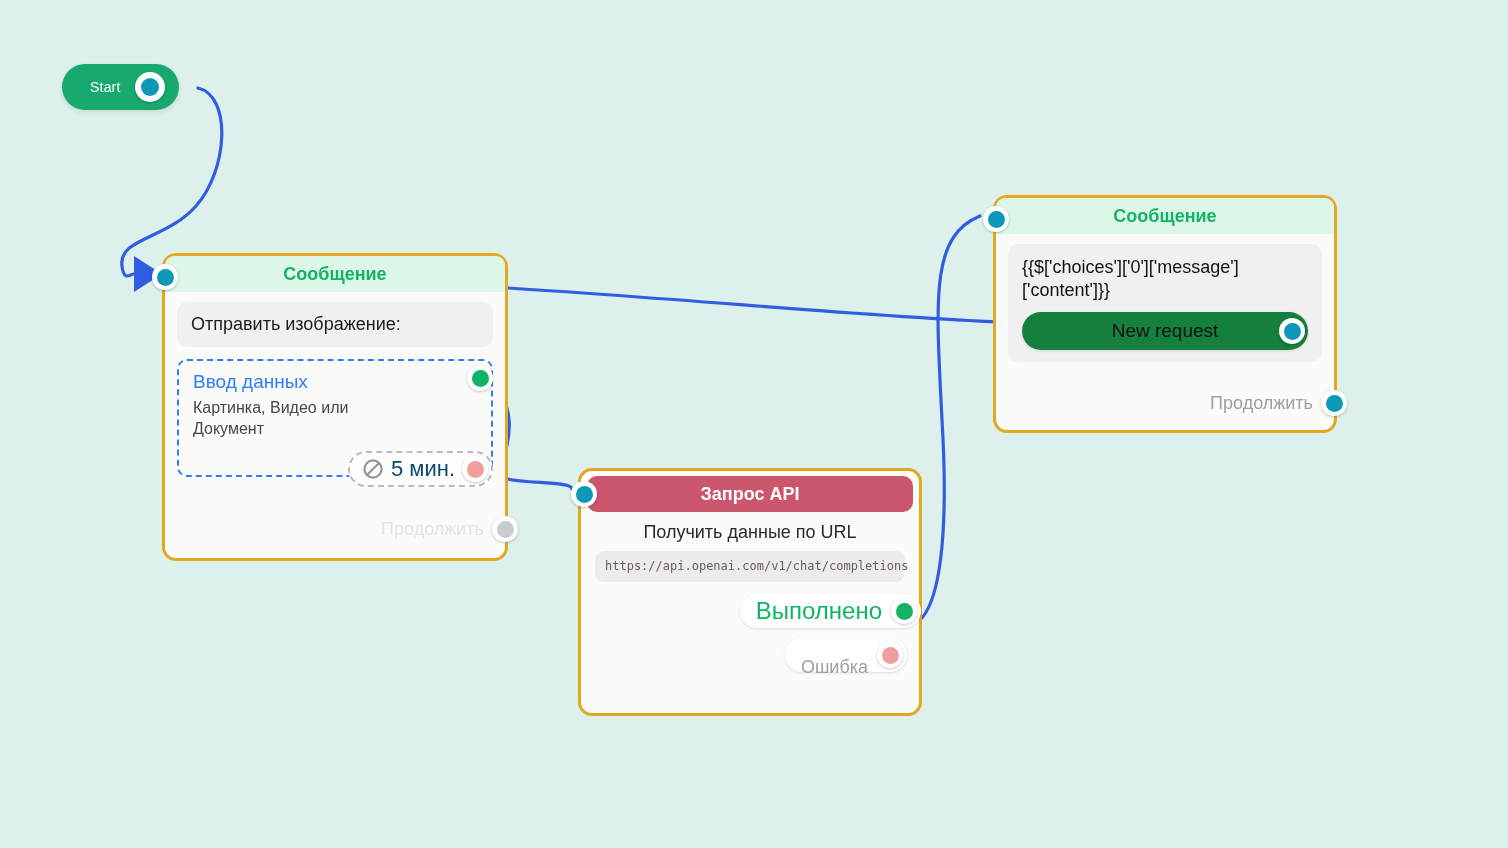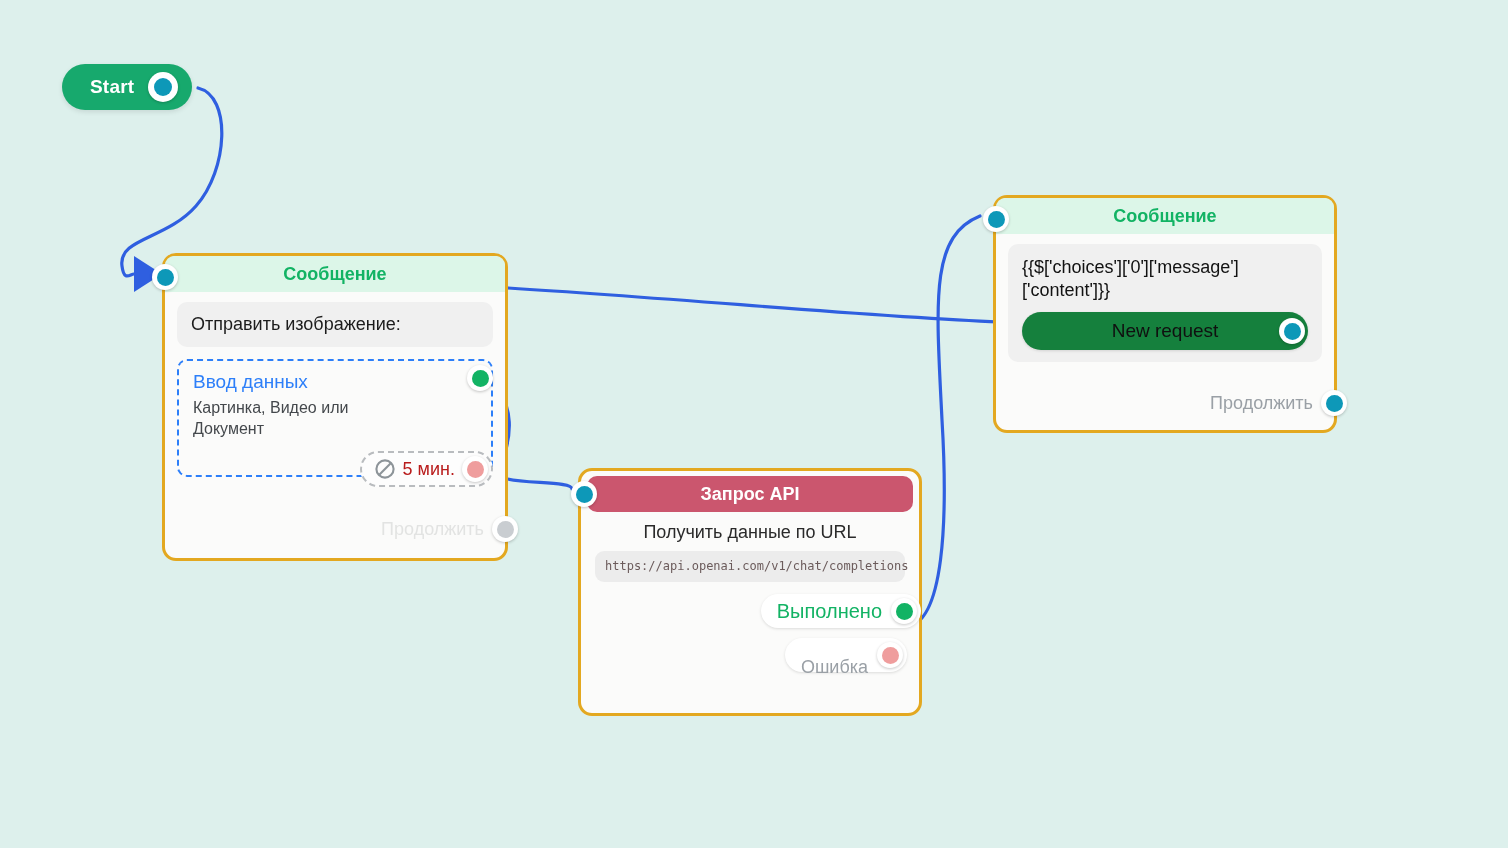--- a/index.html
+++ b/index.html
@@ -39,22 +39,22 @@
     align-items: center;
     gap: 14px;
     padding: 0 14px 0 28px;
     background: #17a96d;
     border-radius: 23px;
     box-shadow: 0 2px 5px rgba(0,0,0,0.10);
     z-index: 5;
   }
   .start-label {
     color: #ffffff;
-    font-size: 19px;
-    font-weight: bold;
+    font-size: 14px;
+    font-weight: normal;
     letter-spacing: 0.2px;
   }
   .port {
     border-radius: 50%;
     background: #ffffff;
     display: flex;
     align-items: center;
     justify-content: center;
     box-shadow: 0 1px 3px rgba(0,0,0,0.22);
   }
@@ -168,22 +168,22 @@
     height: 32px;
     display: flex;
     align-items: center;
     gap: 7px;
     padding: 0 3px 0 12px;
     border: 2px dashed #b9bcbf;
     border-radius: 18px;
     background: #fdfdfd;
   }
   .timer-text {
-    font-size: 18px;
-    color: #b91c1c;
+    font-size: 22px;
+    color: #0c4a6e;
   }
   .ban-icon { display: block; }
 
   
   .continue-row {
     position: absolute;
     display: flex;
     align-items: center;
     gap: 8px;
   }
@@ -218,21 +218,21 @@
     display: flex;
     align-items: center;
     gap: 9px;
     background: #ffffff;
     border-radius: 19px;
     height: 34px;
     padding: 0 4px 0 16px;
     box-shadow: 0 1px 3px rgba(0,0,0,0.13);
     width: fit-content;
   }
-  .outcome-ok   { color: #12b364; font-size: 20px; }
+  .outcome-ok   { color: #12b364; font-size: 24px; }
   .outcome-err  { color: #9aa0a6; font-size: 18px; margin-top: 25px; }
 
   .new-request {
     margin-top: 10px;
     display: flex;
     align-items: center;
     justify-content: center;
     position: relative;
     background: #15803d;
     border-radius: 19px;

